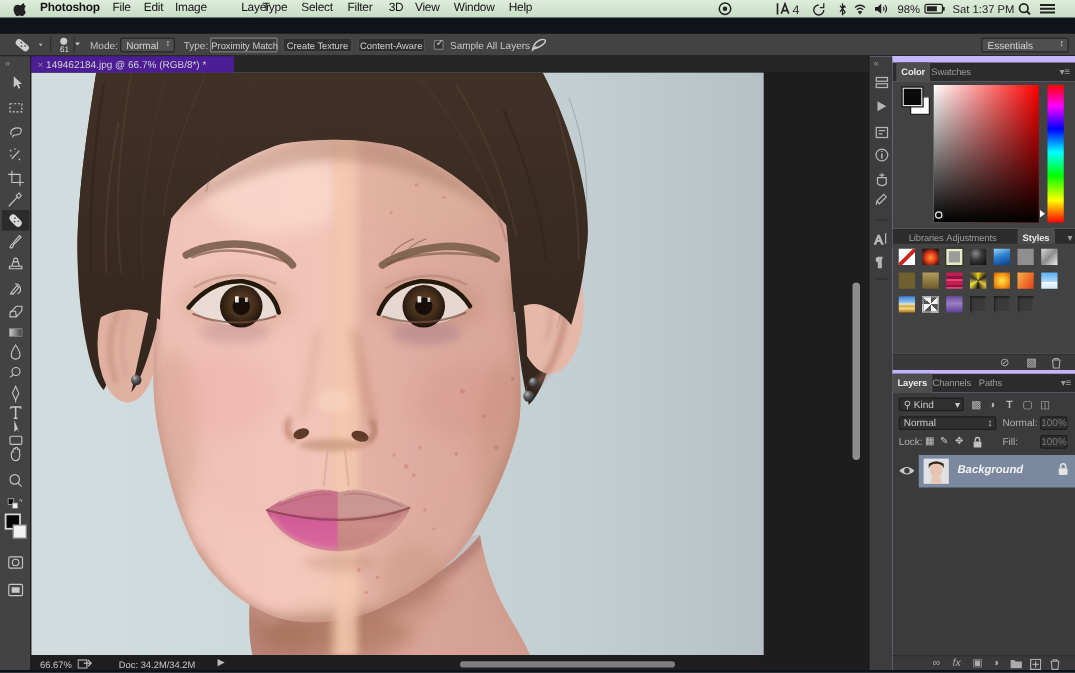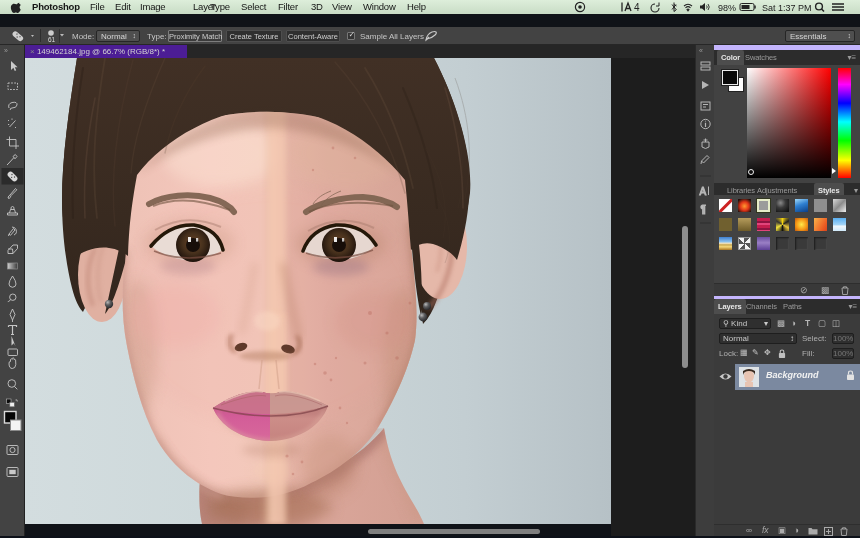--- a/index.html
+++ b/index.html
@@ -458,20 +458,29 @@
     </g>
     <defs>
           <linearGradient id="tbgrad" x1="0" y1="0" x2="1" y2="0">
       <stop offset="0" stop-color="#e8e8e8"></stop>
             <stop offset="1" stop-color="#3a3a3a"></stop>
     </linearGradient>
         </defs>
   </svg>
   </div>
 
+  <div class="abs" id="statusbar">
+    <span style="position:absolute;left:7px;top:2.5px;">66.67%</span>
+    <svg class="abs" style="left:37px;top:2px;" width="12" height="9" viewBox="0 0 12 9">
+        <rect x="0.5" y="2" width="7" height="6.5" fill="none" stroke="#bdbdbd" stroke-width="0.9"></rect>
+        <path d="M5,4.5 L11,4.5 M8.5,2 L11,4.5 L8.5,7" stroke="#bdbdbd" fill="none" stroke-width="0.9"></path>
+      </svg>
+    <span style="position:absolute;left:70px;top:2.5px;">Doc: 34.2M/34.2M</span>
+    <span style="position:absolute;left:149px;top:1px;color:#bbb;">▶</span>
+  </div>
   <div class="abs" id="hscroll"></div>
 
   <div class="abs" id="pstrip">
   <svg width="19" height="491" viewBox="0 0 19 491">
     <text x="3" y="8" font-size="7" fill="#9a9a9a">«</text>
     <g stroke="#b5b5b5" fill="none" stroke-width="1">
       <rect x="5" y="17" width="9" height="3"></rect>
           <rect x="5" y="22" width="9" height="3"></rect>
       <path d="M6,36 L13,40 L6,44 Z" fill="#b5b5b5" stroke="none"></path>
       <rect x="5" y="57" width="9" height="8"></rect>
@@ -566,21 +575,21 @@
       <span style="position:absolute;left:63px;top:4px;color:#b5b5b5;font-size:8.5px;">▩</span>
       <span style="position:absolute;left:77px;top:4px;color:#b5b5b5;font-size:8.5px;">◑</span>
       <span style="position:absolute;left:91px;top:4px;color:#b5b5b5;font-size:8.5px;font-weight:bold;">T</span>
       <span style="position:absolute;left:104px;top:4px;color:#b5b5b5;font-size:8.5px;">▢</span>
       <span style="position:absolute;left:118px;top:4px;color:#b5b5b5;font-size:8.5px;">◫</span>
 
       <div class="ddbox" style="left:5px;top:19px;width:78px;height:11px;font-size:8px;line-height:10px;">
         <span style="margin-left:3px;">Normal</span>
         <span style="position:absolute;right:2px;top:0;">↕</span>
       </div>
-      <span style="position:absolute;left:88px;top:20px;color:#b0b0b0;font-size:8px;">Select:</span>
+      <span style="position:absolute;left:88px;top:20px;color:#b0b0b0;font-size:8px;">Normal:</span>
       <div class="ddbox" style="left:118px;top:19px;width:22px;height:11px;font-size:8px;line-height:10px;color:#777;">100%</div>
 
       <span style="position:absolute;left:5px;top:35px;color:#b0b0b0;font-size:8px;">Lock:</span>
       <span style="position:absolute;left:26px;top:34px;color:#c0c0c0;font-size:8px;">▦</span>
       <span style="position:absolute;left:38px;top:34px;color:#c0c0c0;font-size:8px;">✎</span>
       <span style="position:absolute;left:50px;top:34px;color:#c0c0c0;font-size:8px;">✥</span>
       <svg class="abs" style="left:64px;top:35px;" width="8" height="10" viewBox="0 0 9 11">
           <rect x="1" y="4.5" width="7" height="5.5" rx="0.8" fill="#c0c0c0"></rect>
           <path d="M2.5,4.5 L2.5,3 Q2.5,1 4.5,1 Q6.5,1 6.5,3 L6.5,4.5" fill="none" stroke="#c0c0c0" stroke-width="1.2"></path>
         </svg>

